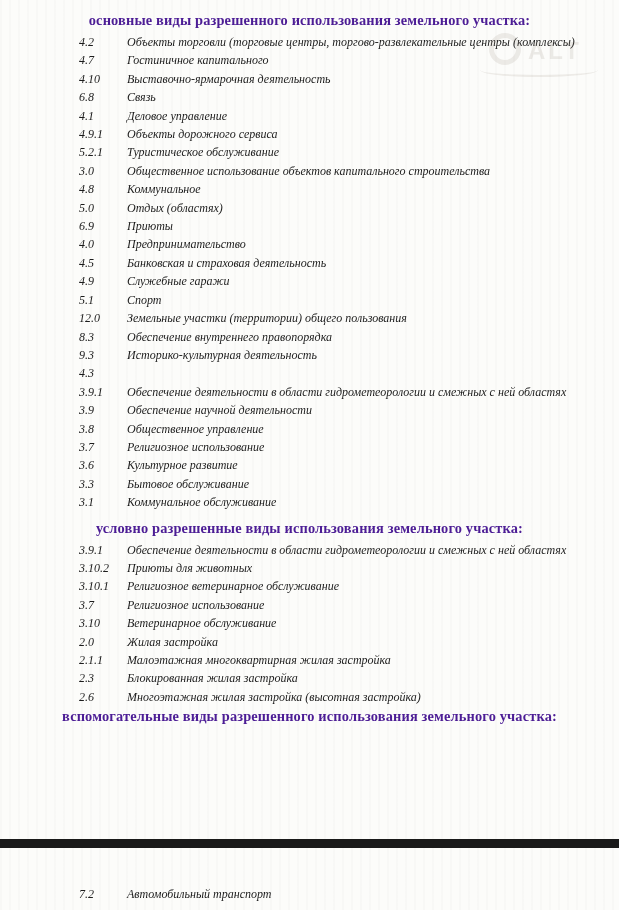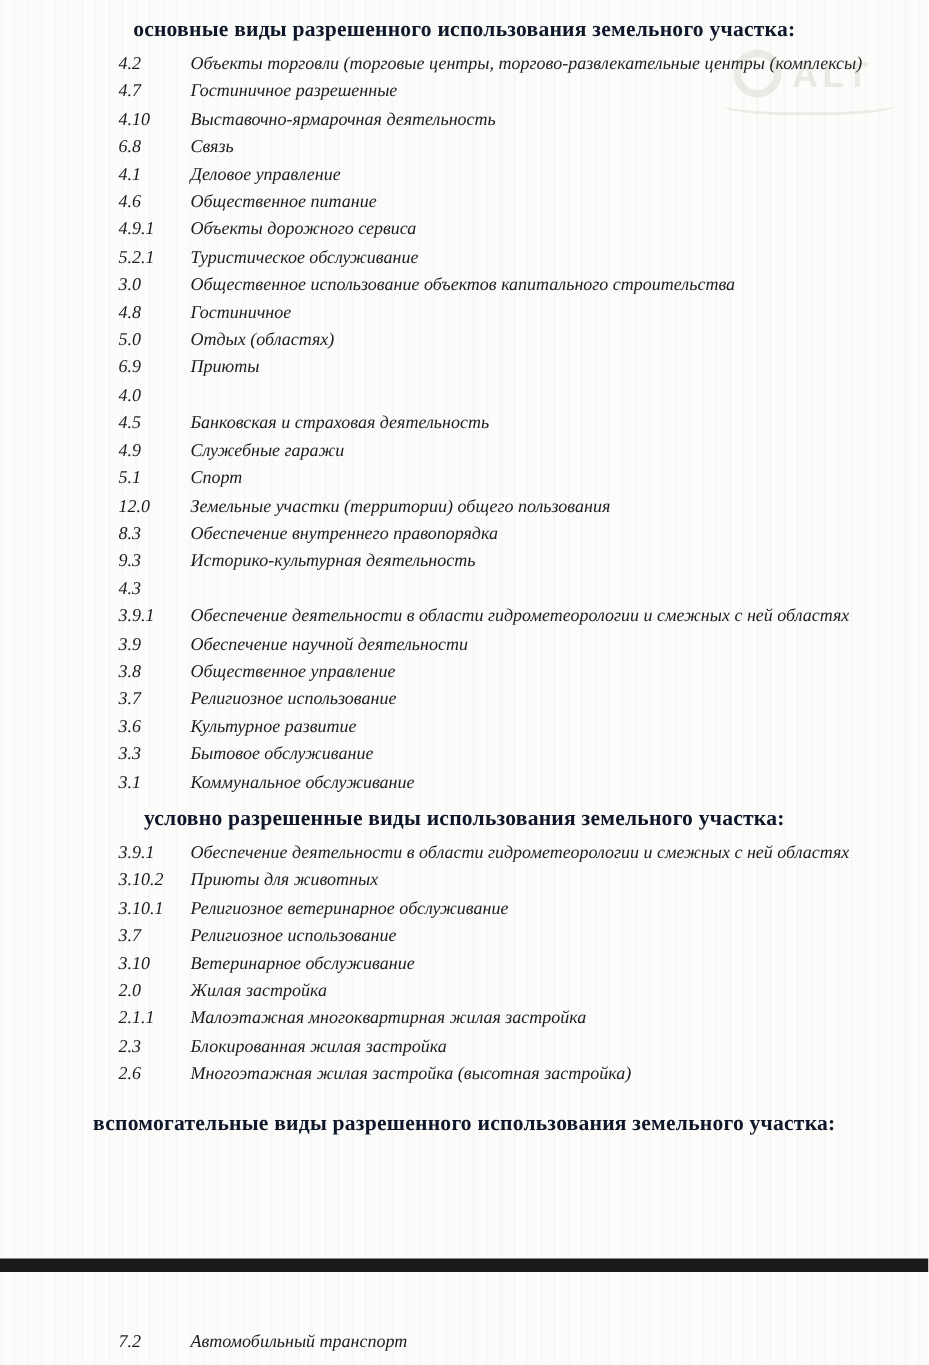--- a/index.html
+++ b/index.html
@@ -14,24 +14,24 @@
   }
   .doc { padding-top: 13px; position: relative; }
 
   .section-heading {
     font-weight: bold;
     font-size: 14.4px;
     line-height: 15px;
     text-align: center;
     margin: 0 10px 5px 10px;
     letter-spacing: 0.15px;
-    color: #0f172a;
+    color: #4c1d95;
   }
   .section + .section { margin-top: 9px; }
-  .section.heading-only { margin-top: 17px; }
+  .section.heading-only { margin-top: 3px; }
 
   .row {
     display: flex;
     padding-left: 79px;
     font-style: italic;
     font-size: 12px;
     line-height: 18.4px;
     white-space: nowrap;
   }
   .row .code { width: 48px; flex: none; }
@@ -95,64 +95,61 @@
 
   <div>
       <section class="section">
         <div class="section-heading">основные виды разрешенного использования земельного участка:</div>
         <div class="row">
           <span class="code">4.2</span>
           <span class="label">Объекты торговли (торговые центры, торгово-развлекательные центры (комплексы)</span>
         </div>
         <div class="row">
           <span class="code">4.7</span>
-          <span class="label">Гостиничное разрешенные</span>
+          <span class="label">Гостиничное капитального</span>
         </div>
         <div class="row">
           <span class="code">4.10</span>
           <span class="label">Выставочно-ярмарочная деятельность</span>
         </div>
         <div class="row">
           <span class="code">6.8</span>
           <span class="label">Связь</span>
         </div>
         <div class="row">
           <span class="code">4.1</span>
           <span class="label">Деловое управление</span>
         </div>
         <div class="row">
-          <span class="code">4.6</span>
-          <span class="label">Общественное питание</span>
-        </div>
-        <div class="row">
           <span class="code">4.9.1</span>
           <span class="label">Объекты дорожного сервиса</span>
         </div>
         <div class="row">
           <span class="code">5.2.1</span>
           <span class="label">Туристическое обслуживание</span>
         </div>
         <div class="row">
           <span class="code">3.0</span>
           <span class="label">Общественное использование объектов капитального строительства</span>
         </div>
         <div class="row">
           <span class="code">4.8</span>
-          <span class="label">Гостиничное</span>
+          <span class="label">Коммунальное</span>
         </div>
         <div class="row">
           <span class="code">5.0</span>
           <span class="label">Отдых (областях)</span>
         </div>
         <div class="row">
           <span class="code">6.9</span>
           <span class="label">Приюты</span>
         </div>
         <div class="row">
           <span class="code">4.0</span>
+          <span class="label">Предпринимательство</span>
         </div>
         <div class="row">
           <span class="code">4.5</span>
           <span class="label">Банковская и страховая деятельность</span>
         </div>
         <div class="row">
           <span class="code">4.9</span>
           <span class="label">Служебные гаражи</span>
         </div>
         <div class="row">

